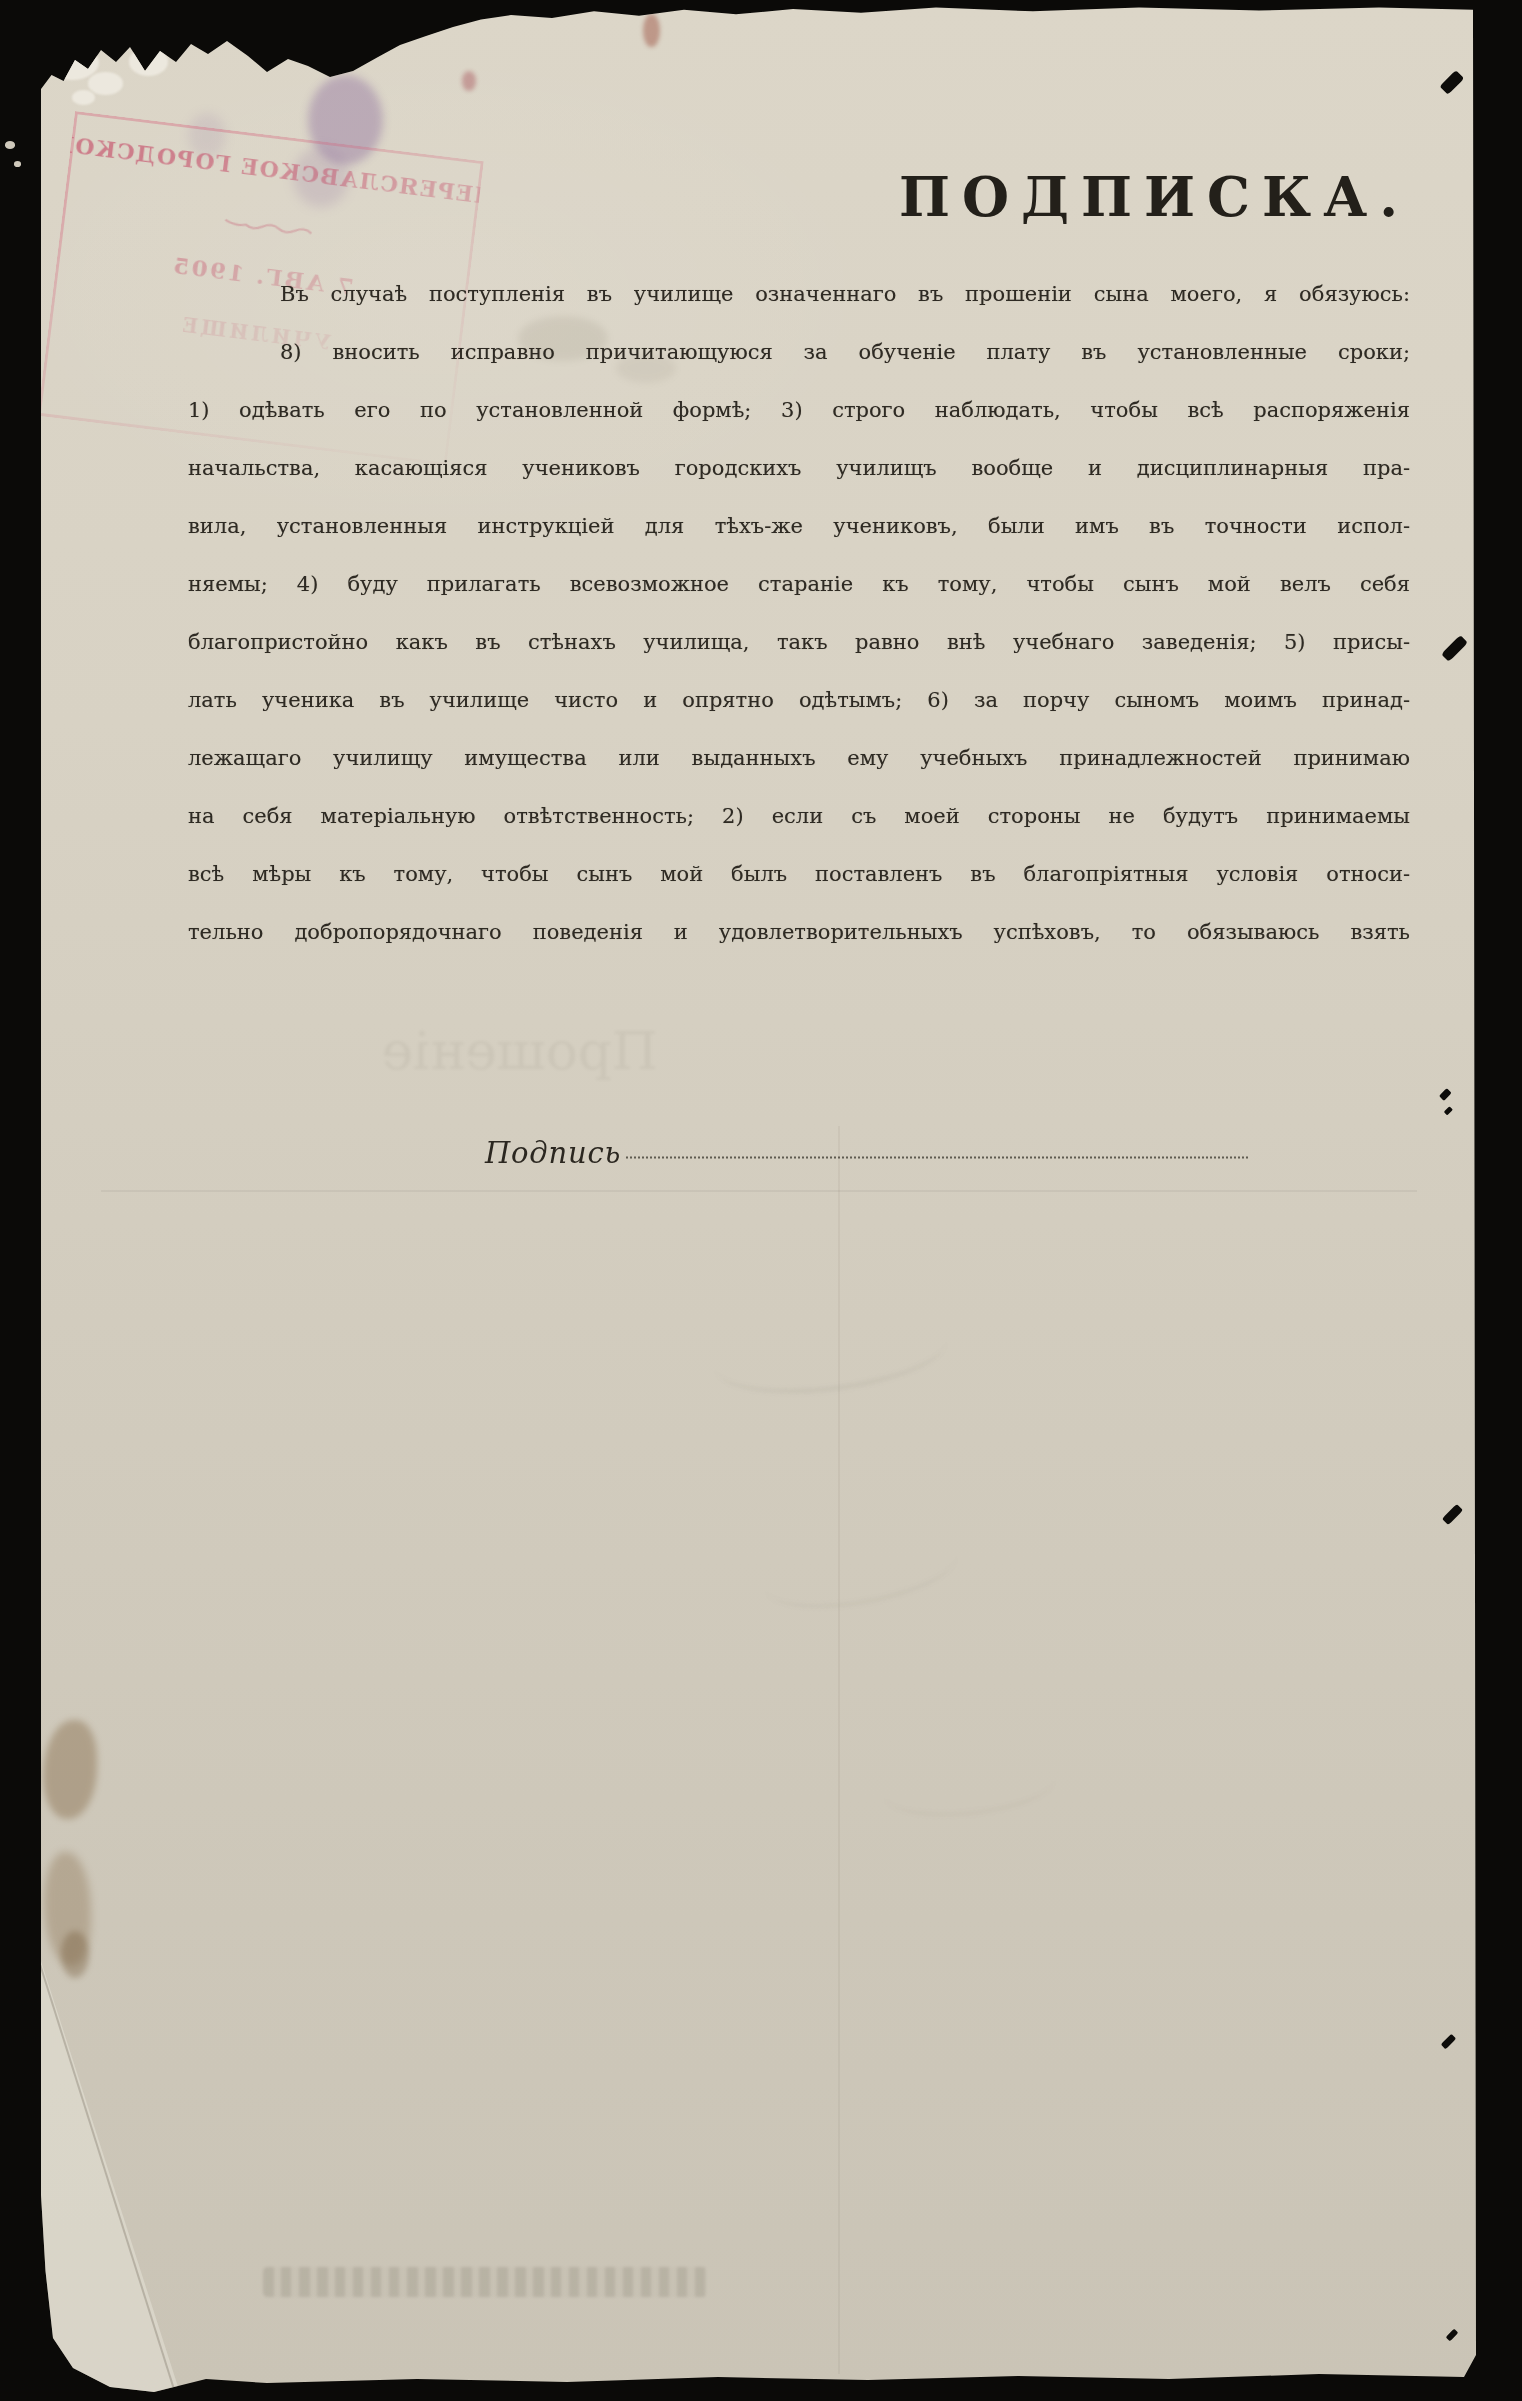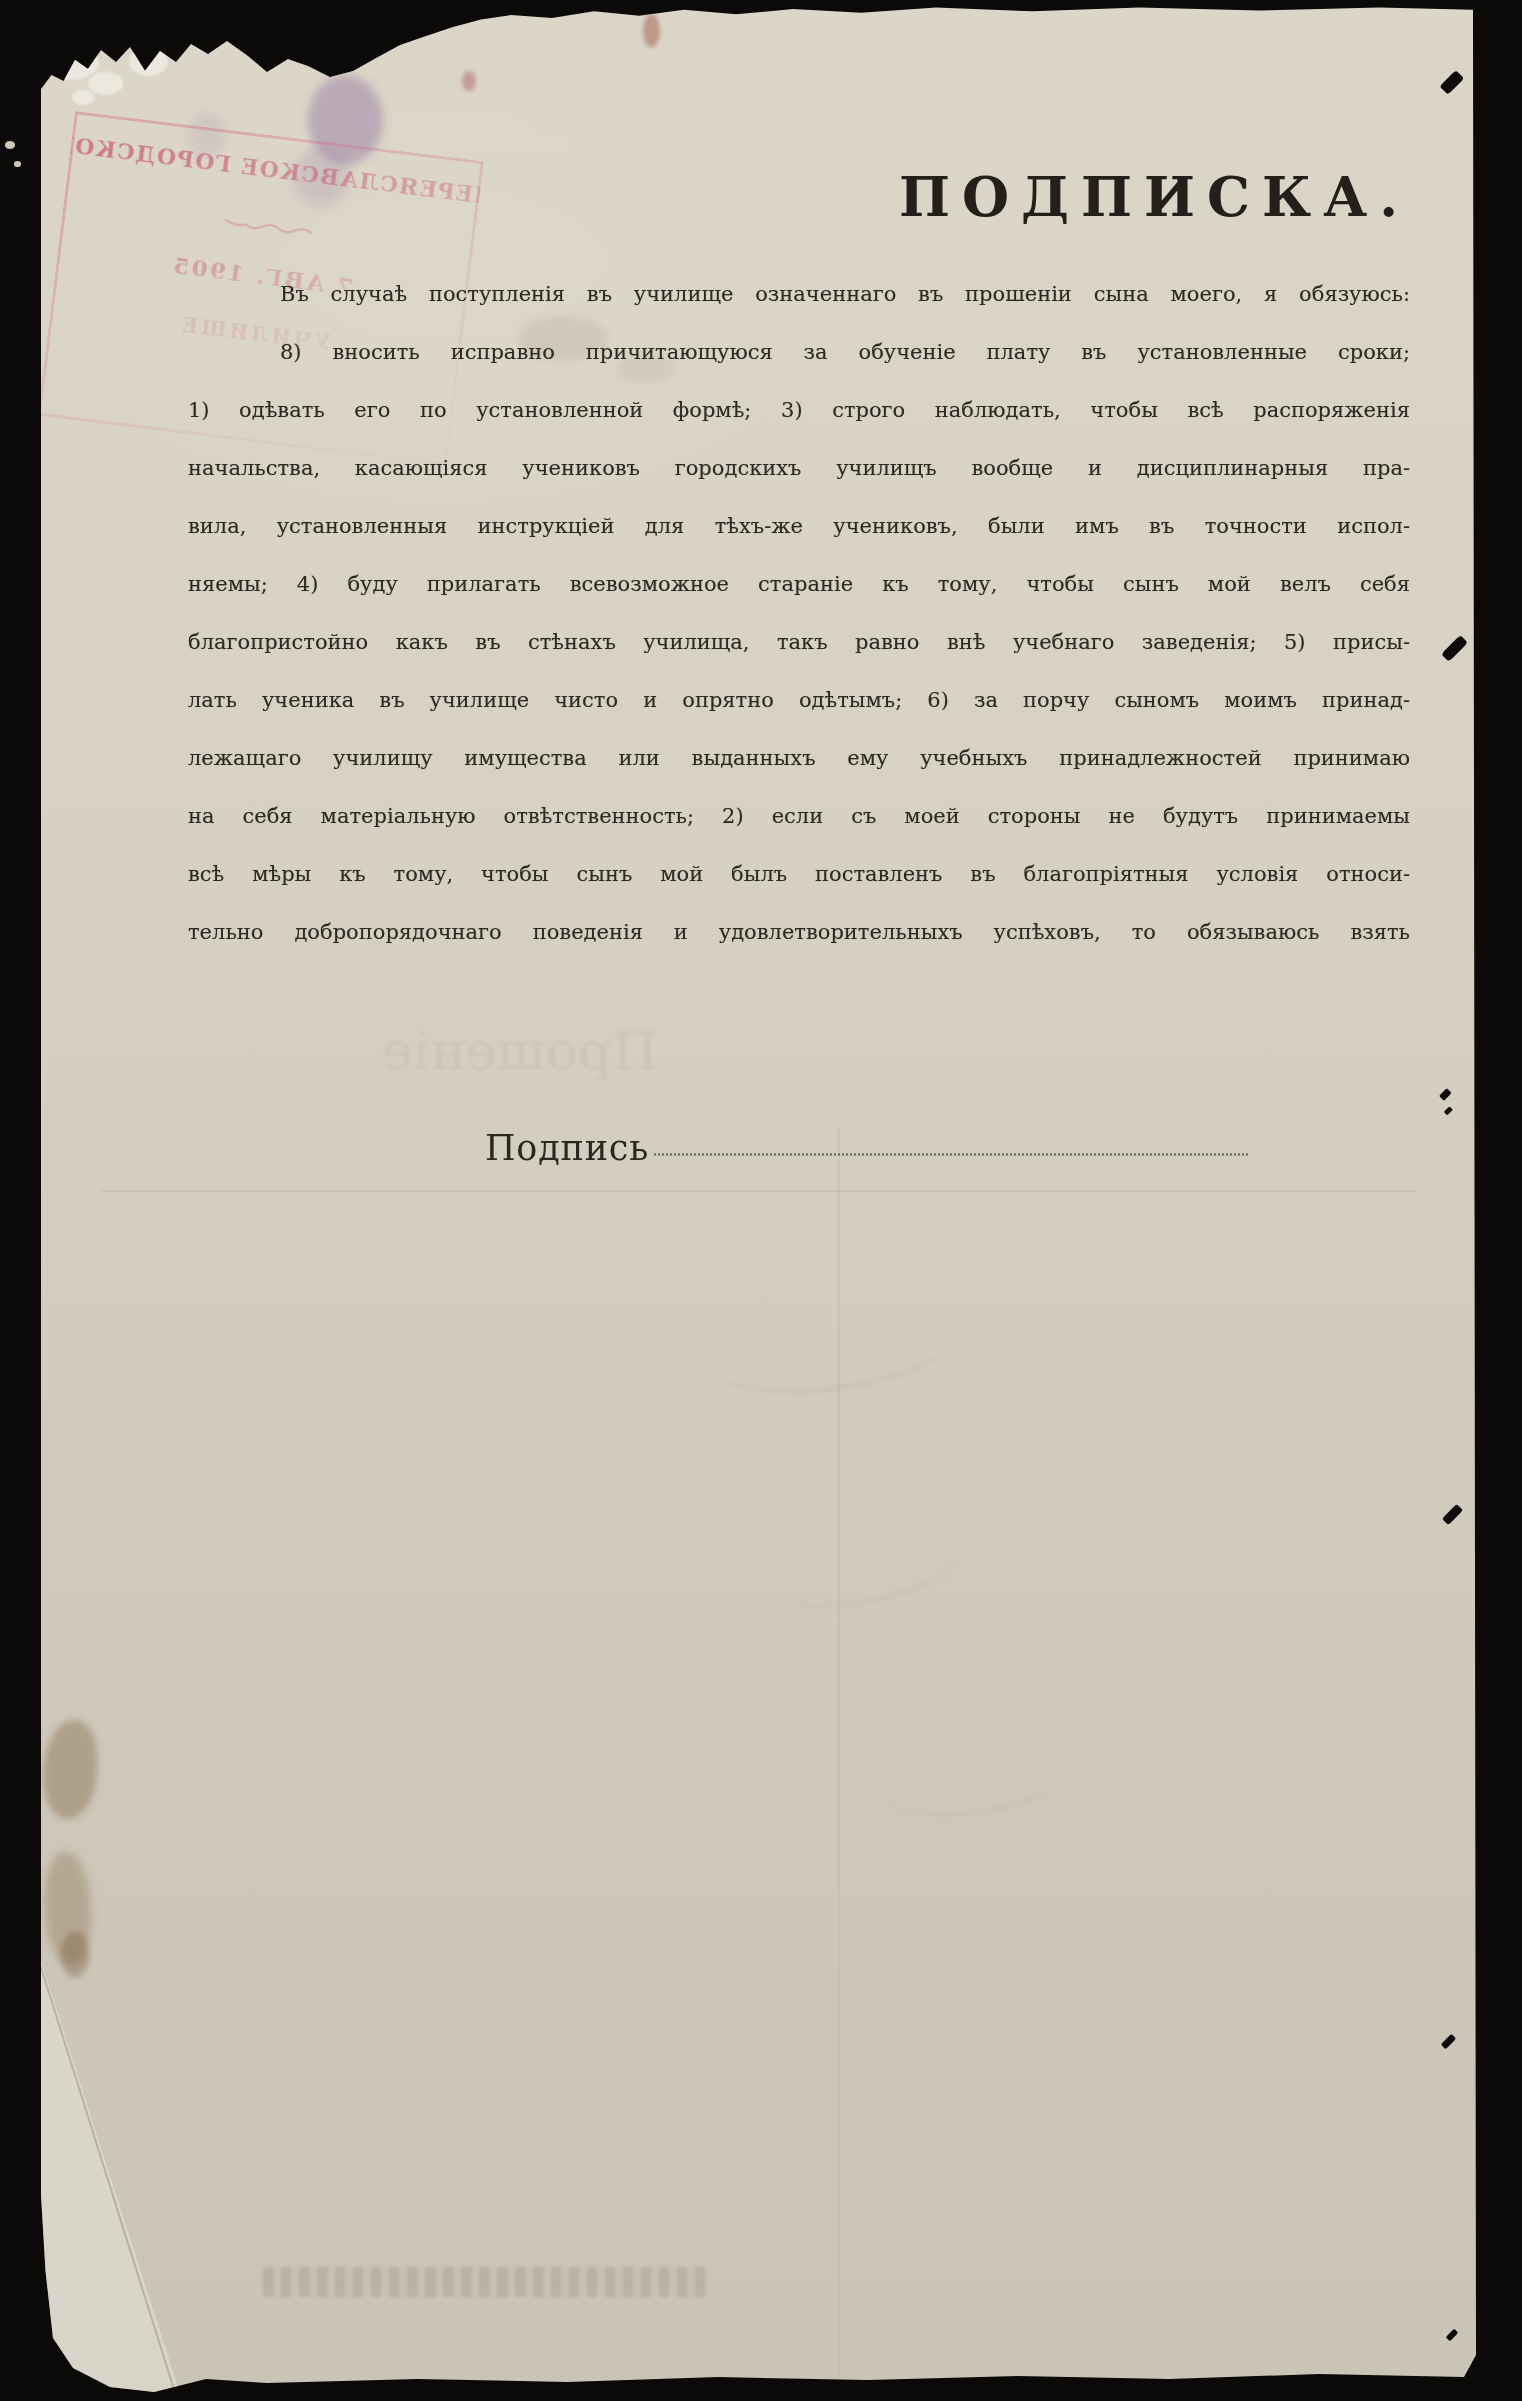--- a/index.html
+++ b/index.html
@@ -19,21 +19,21 @@
       677px 2371px,526px 2376px,376px 2373px,226px 2377px,165px 2373px,113px 2386px,69px 2381px,
       32px 2362px,12px 2332px,4.5px 2265px,0px 2189px);}
   .title{position:absolute;left:147px;top:159px;width:1222px;text-align:right;
     font-size:54px;font-weight:bold;letter-spacing:12px;color:#23201a;white-space:nowrap;}
   .bodytext{position:absolute;left:147px;top:259px;width:1222px;color:#2e2a23;
     font-size:21px;text-shadow:0 0 0.8px rgba(46,42,35,.35);}
   .line{height:58px;line-height:58px;text-align:justify;text-align-last:justify;white-space:normal;}
   .line.indent{text-indent:92px;}
   .line.last{text-align-last:left;}
   .sigrow{position:absolute;left:444px;top:1122px;width:763px;display:flex;align-items:baseline;}
-  .siglabel{font-size:35px;color:#2b2720;letter-spacing:0.8px;}
+  .siglabel{font-style:italic;font-size:29px;color:#2b2720;letter-spacing:0.8px;margin-top:8px;}
   .sigline{flex:1;border-bottom:2.3px dotted rgba(58,53,44,.75);margin-left:4.5px;transform:translateY(-4.5px);}
   
   .stamp{position:absolute;left:34px;top:105px;width:406px;height:301px;
     transform:rotate(7deg);transform-origin:top left;color:#c95772;
     border:3px solid rgba(214,96,122,.5);opacity:.8;
     -webkit-mask-image:linear-gradient(150deg,rgba(0,0,0,.95) 15%,rgba(0,0,0,.45) 55%,rgba(0,0,0,.08) 90%);
     mask-image:linear-gradient(150deg,rgba(0,0,0,.95) 15%,rgba(0,0,0,.45) 55%,rgba(0,0,0,.08) 90%);}
   .stamp-inner{width:100%;height:100%;transform:scaleX(-1);display:flex;flex-direction:column;
     align-items:center;filter:blur(0.5px);}
   .stamp-l1{margin-top:18px;font-size:22px;font-weight:bold;letter-spacing:1.5px;white-space:nowrap;

